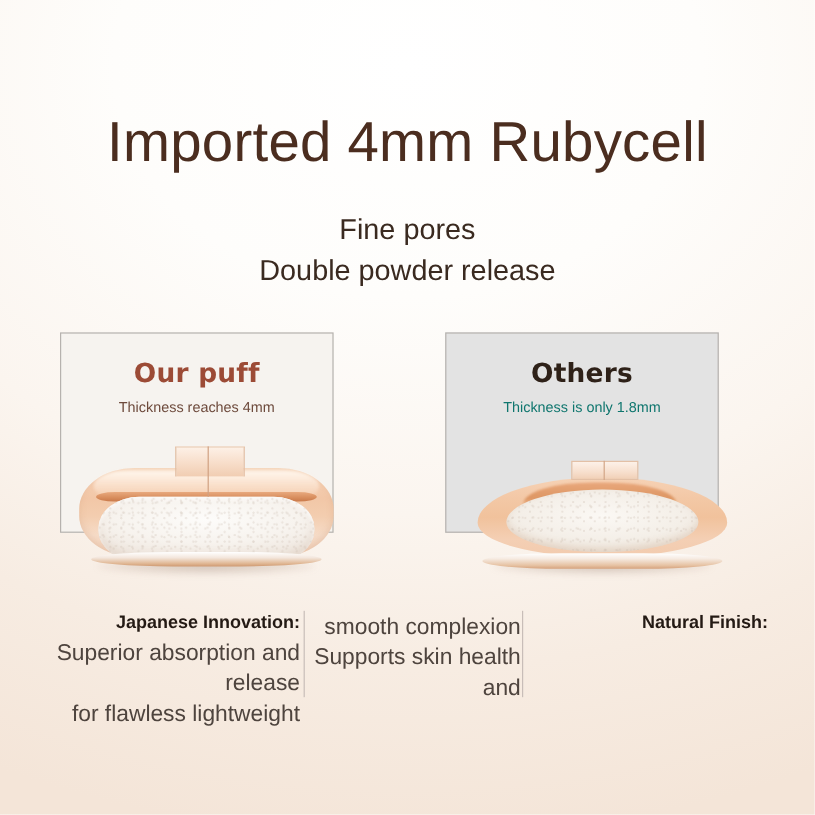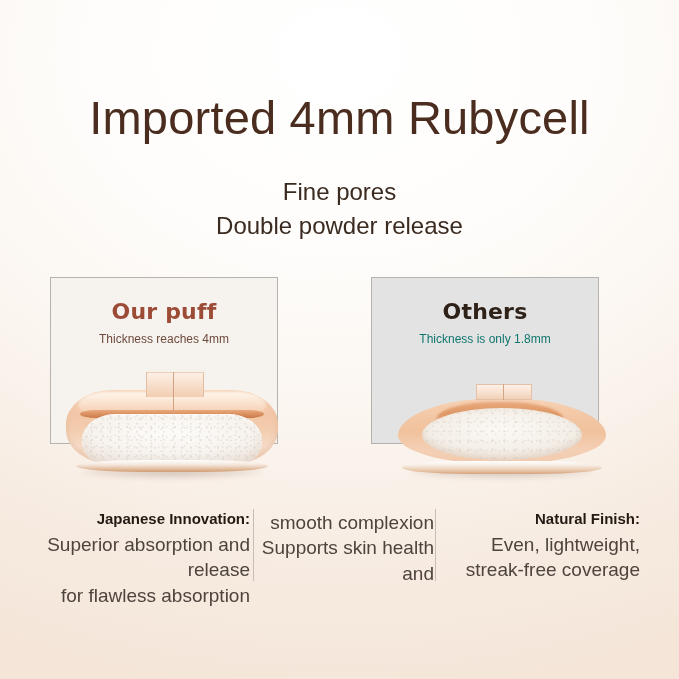--- a/index.html
+++ b/index.html
@@ -326,34 +326,30 @@
     <div class="pr-base"></div>
     <div class="pr-tab"></div>
     <div class="pr-tab-seam"></div>
   </div>
 
   <div class="features">
     <div class="feature feature-1">
       <div class="feature-title">Japanese Innovation:</div>
       <div class="feature-body">
         <div>Superior absorption and release</div>
-        <div>for flawless absorption</div>
+        <div>for flawless lightweight</div>
       </div>
     </div>
     <div class="feature feature-2">
       <div class="feature-body">
         <div>smooth complexion</div>
         <div>Supports skin health and</div>
       </div>
     </div>
     <div class="feature feature-3">
       <div class="feature-title">Natural Finish:</div>
-      <div class="feature-body">
-        <div>Even, lightweight,</div>
-        <div>streak-free coverage</div>
-      </div>
     </div>
   </div>
 
   <div class="divider divider-1"></div>
   <div class="divider divider-2"></div>
 
 </div>
 
 </body></html>

